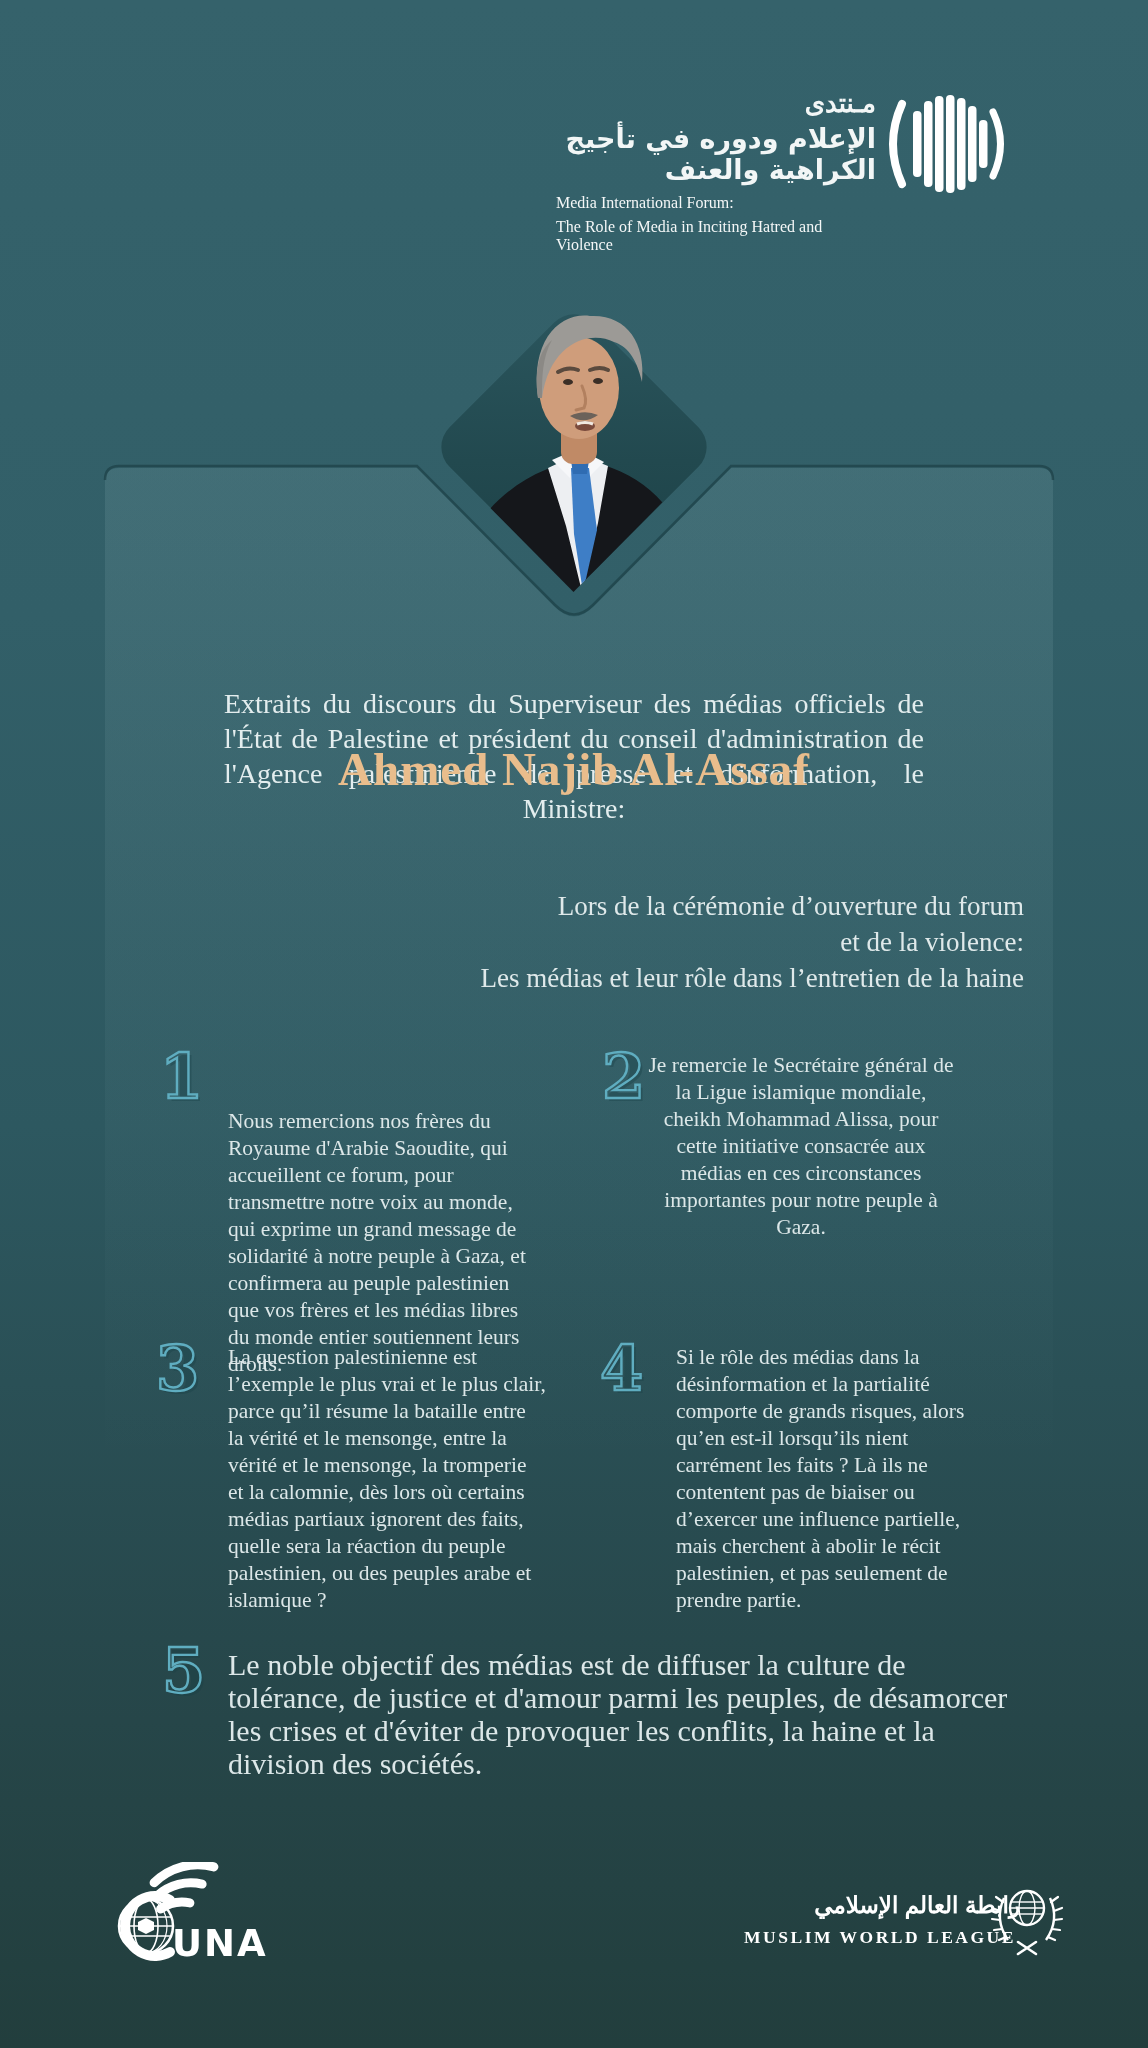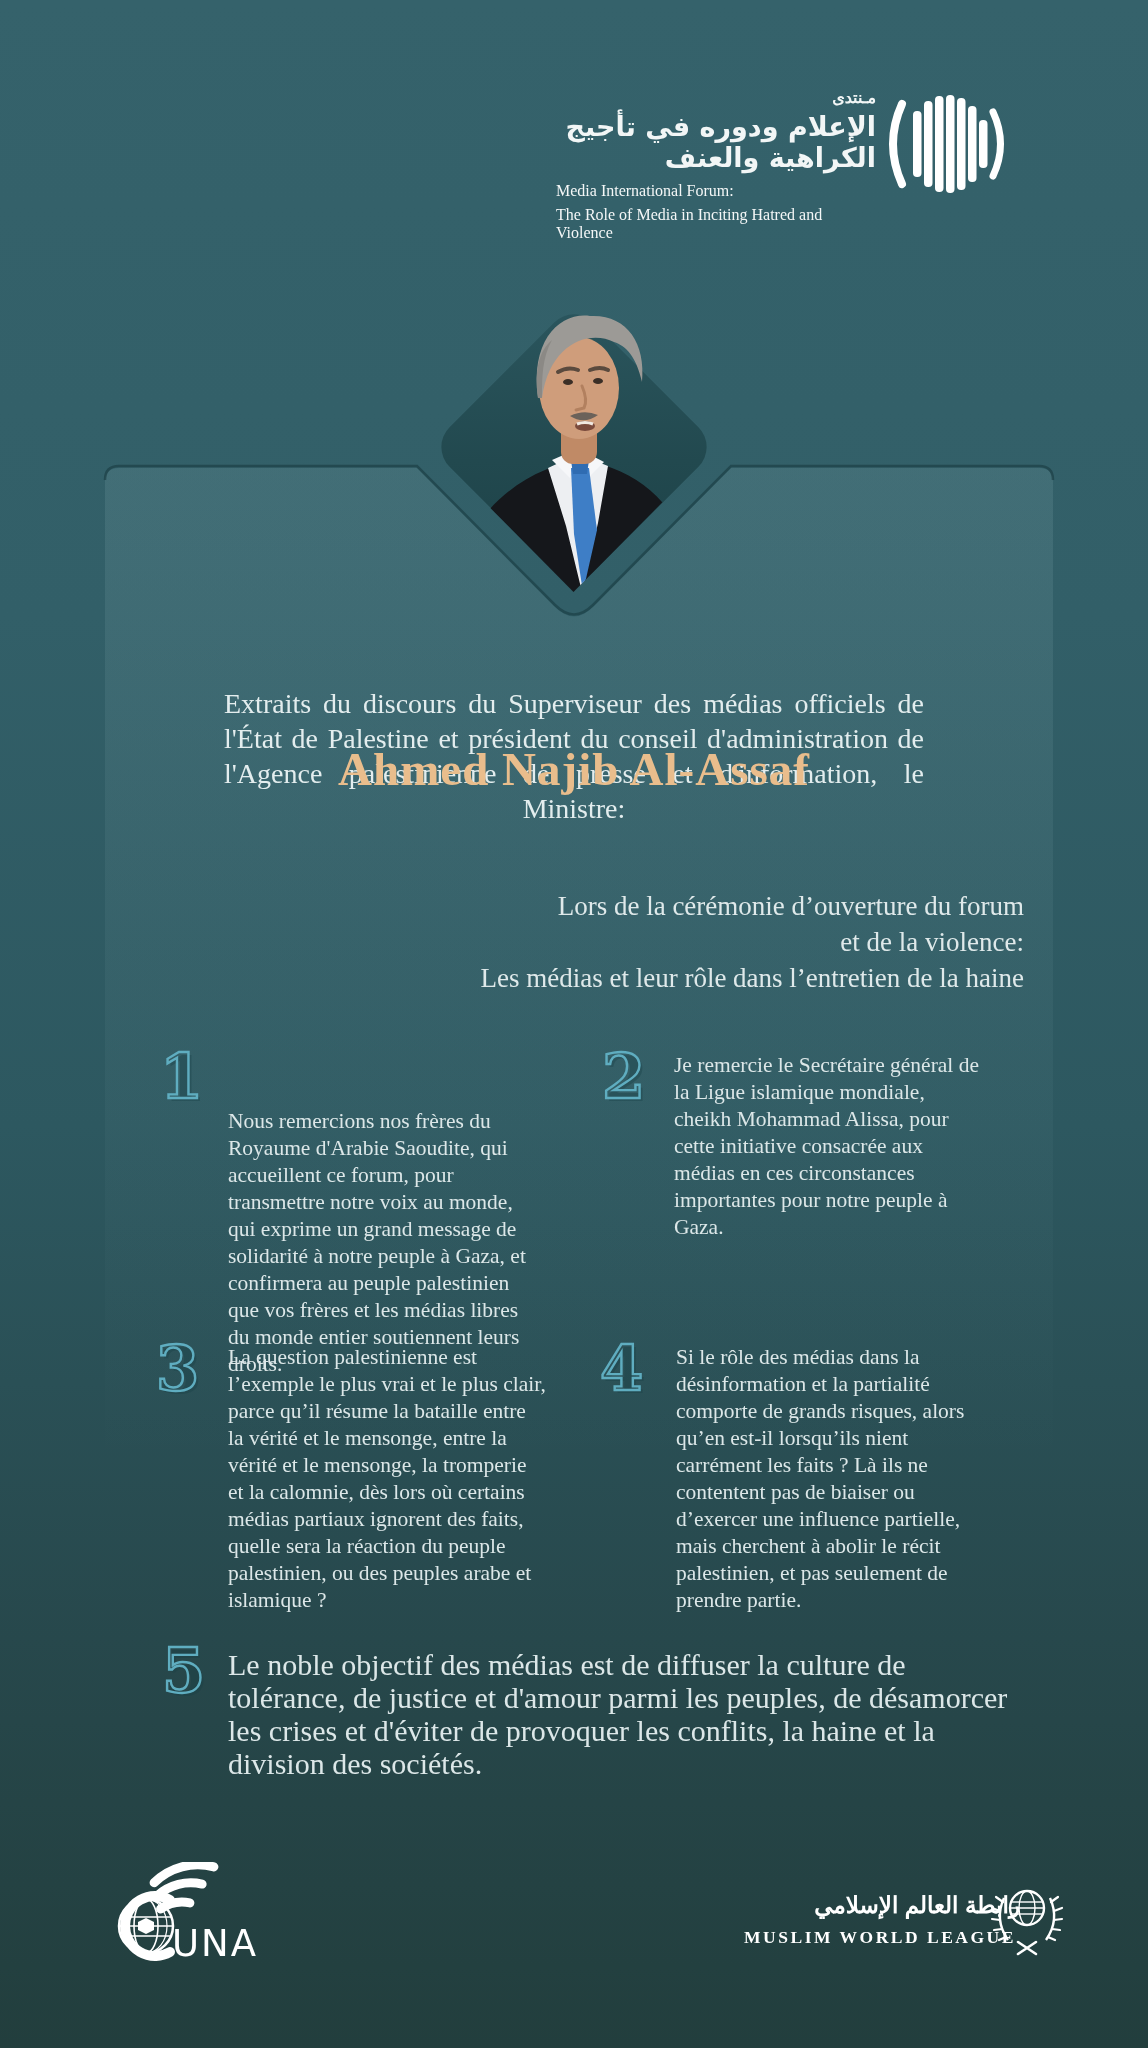--- a/index.html
+++ b/index.html
@@ -6,21 +6,21 @@
   #poster{
     position:relative;width:1148px;height:2048px;overflow:hidden;
     background:linear-gradient(180deg,#35626b 0%,#325f68 30%,#2d5860 55%,#27484c 80%,#223e3d 100%);
     font-family:"Liberation Serif",serif;color:#dde8e9;
   }
   .abs{position:absolute;}
   svg{display:block;}
 
   
   .hdr-text{right:272px;top:88px;width:320px;text-align:right;color:#f2f6f6;}
-  .hdr-ar1{font-family:Liberation Serif, serif;font-size:16px;font-weight:bold;direction:rtl;}
+  .hdr-ar1{font-family:Liberation Serif, serif;font-size:26px;font-weight:bold;direction:rtl;}
   .hdr-ar2{font-family:"DejaVu Sans",sans-serif;font-size:27px;font-weight:bold;direction:rtl;margin-top:4px;}
   .hdr-en{font-size:16px;text-align:left;margin-top:9px;color:#f4f7f7;}
   .hdr-en2{font-size:16px;text-align:left;margin-top:6px;color:#f4f7f7;}
 
   
   .intro{
     left:224px;top:642px;width:700px;font-size:28px;line-height:35px;color:#e3edee;
     text-align:justify;text-align-last:center;word-spacing:2px;margin-top:44px;
   }
   .name{
@@ -36,21 +36,21 @@
   .num{
     font-family:"DejaVu Serif",serif;font-weight:bold;font-size:62px;line-height:62px;
     color:transparent;-webkit-text-stroke:2.4px #5fadc0;
     text-shadow:3px 3px 0 rgba(24,62,70,0.35);
   }
   .ptxt{font-size:21.5px;line-height:27px;color:#dce7e8;}
   .ptxt5{font-size:30px;line-height:33px;color:#dce7e8;}
 
   
   .una-label{
-    font-family:"DejaVu Sans",sans-serif;font-weight:normal;font-size:37px;
+    font-family:"DejaVu Sans",sans-serif;font-weight:bold;font-size:37px;
     color:#ffffff;letter-spacing:2px;
   }
   .mwl-ar{
     font-family:Liberation Sans, sans-serif;font-weight:bold;font-size:23px;
     color:#ffffff;direction:rtl;
   }
   .mwl-en{
     font-family:"Liberation Serif",serif;font-weight:bold;font-size:17.5px;
     color:#ffffff;letter-spacing:2.5px;text-align:center;margin-top:8px;white-space:nowrap;
   }
@@ -148,21 +148,21 @@
   <div class="abs subtitle">
     <div>Lors de la cérémonie d’ouverture du forum</div>
     <div>et de la violence:</div>
     <div>Les médias et leur rôle dans l’entretien de la haine</div>
   </div>
 
   <div class="abs num" style="left:160px;top:1046px;">1</div>
   <div class="abs ptxt" style="left:228px;top:1108px;width:314px;font-family:Liberation Serif, serif;">Nous remercions nos frères du Royaume d'Arabie Saoudite, qui accueillent ce forum, pour transmettre notre voix au monde, qui exprime un grand message de solidarité à notre peuple à Gaza, et confirmera au peuple palestinien que vos frères et les médias libres du monde entier soutiennent leurs droits.</div>
 
   <div class="abs num" style="left:602px;top:1046px;">2</div>
-  <div class="abs ptxt" style="left:674px;top:1052px;width:306px;">Je remercie le Secrétaire général de la Ligue islamique mondiale, cheikh Mohammad Alissa, pour cette initiative consacrée aux médias en ces circonstances importantes pour notre peuple à Gaza.</div>
+  <div class="abs ptxt" style="left:648px;top:1052px;width:306px;text-align:center;">Je remercie le Secrétaire général de la Ligue islamique mondiale, cheikh Mohammad Alissa, pour cette initiative consacrée aux médias en ces circonstances importantes pour notre peuple à Gaza.</div>
 
   <div class="abs num" style="left:156px;top:1338px;">3</div>
   <div class="abs ptxt" style="left:228px;top:1344px;width:318px;">La question palestinienne est l’exemple le plus vrai et le plus clair, parce qu’il résume la bataille entre la vérité et le mensonge, entre la vérité et le mensonge, la tromperie et la calomnie, dès lors où certains médias partiaux ignorent des faits, quelle sera la réaction du peuple palestinien, ou des peuples arabe et islamique ?</div>
 
   <div class="abs num" style="left:600px;top:1338px;">4</div>
   <div class="abs ptxt" style="left:676px;top:1344px;width:312px;">Si le rôle des médias dans la désinformation et la partialité comporte de grands risques, alors qu’en est-il lorsqu’ils nient carrément les faits ? Là ils ne contentent pas de biaiser ou d’exercer une influence partielle, mais cherchent à abolir le récit palestinien, et pas seulement de prendre partie.</div>
 
   <div class="abs num" style="left:162px;top:1640px;">5</div>
   <div class="abs ptxt5" style="left:228px;top:1648px;width:788px;">Le noble objectif des médias est de diffuser la culture de tolérance, de justice et d'amour parmi les peuples, de désamorcer les crises et d'éviter de provoquer les conflits, la haine et la division des sociétés.</div>
 

